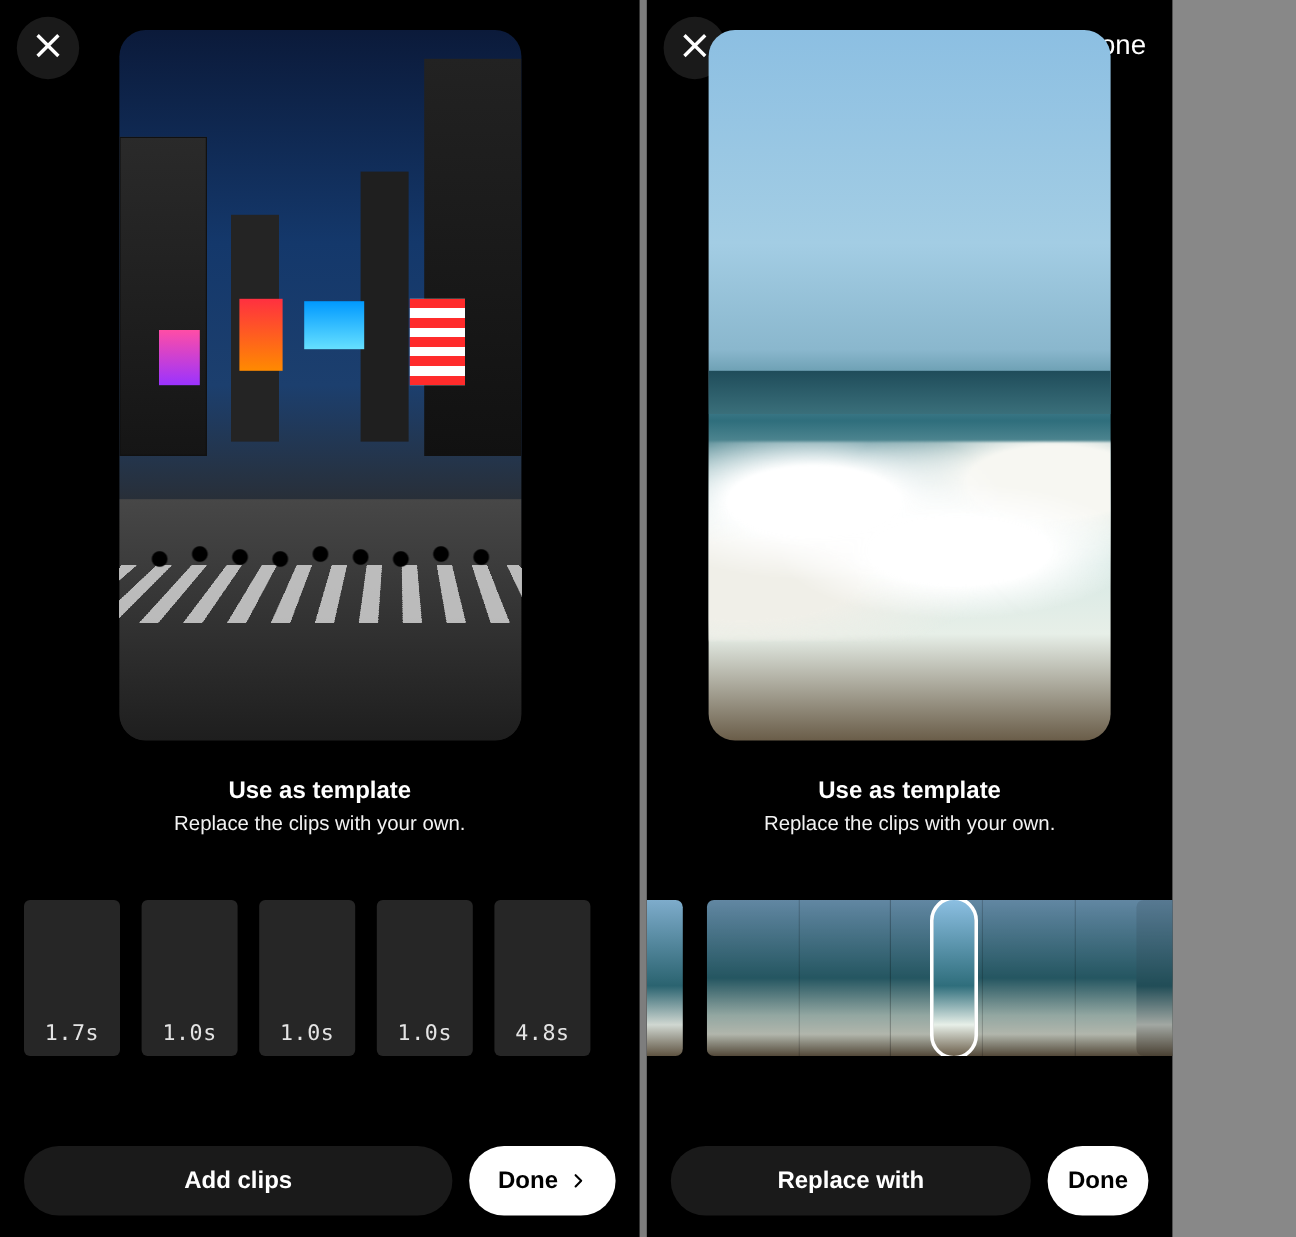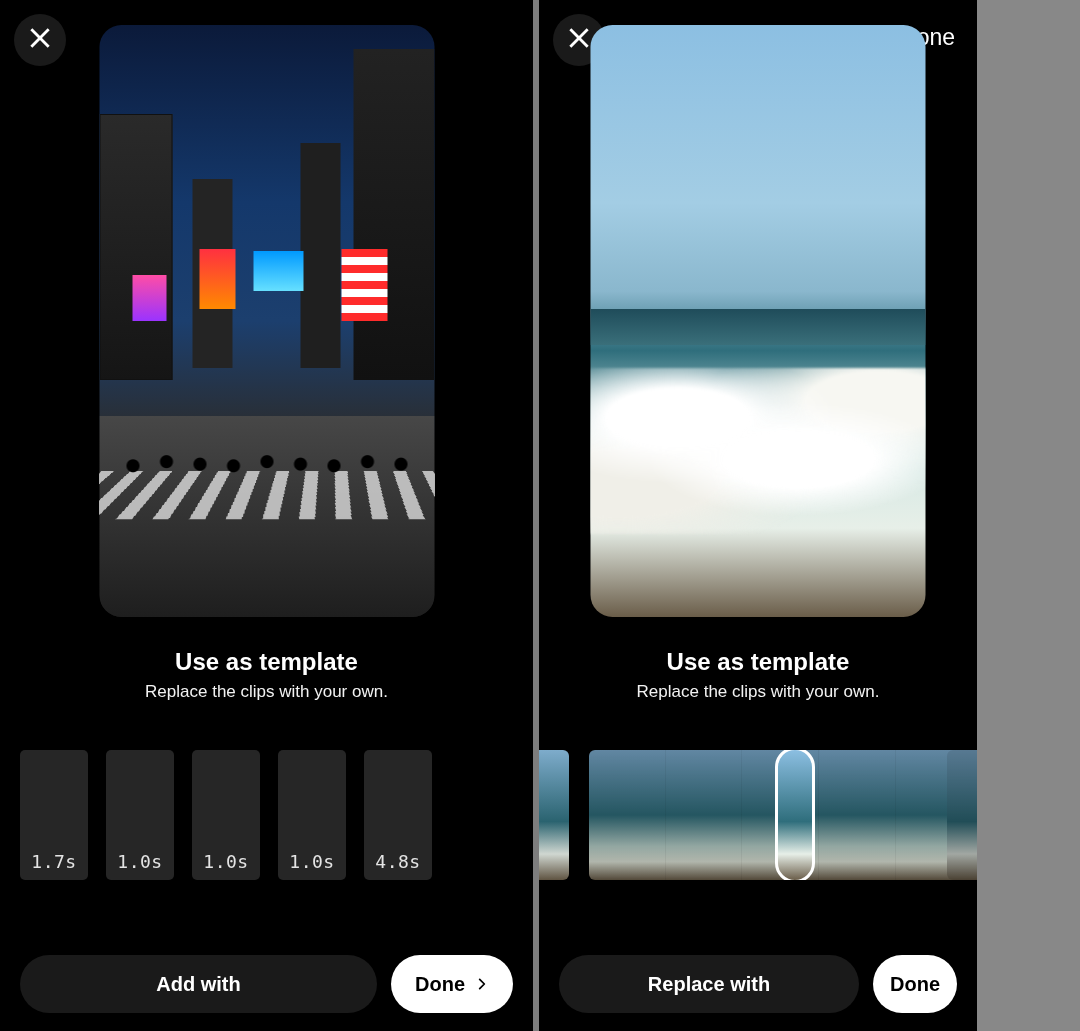--- a/index.html
+++ b/index.html
@@ -112,35 +112,35 @@
                   filter: blur(1px); }
 
   
   .info {
     position: absolute;
     top: 648px;
     left: 0; right: 0;
     text-align: center;
     color: #fff;
   }
-  .info .title    { font-size: 24px; font-weight: 600; margin-bottom: 6px; }
+  .info .title    { font-size: 20px; font-weight: 600; margin-bottom: 6px; }
   .info .subtitle { font-size: 17px; font-weight: 400; color: #f2f2f2; }
 
   
   .slots {
     position: absolute;
     left: 20px; right: 0;
     top: 750px;
     height: 130px;
     display: flex;
     gap: 18px;
     overflow: hidden;
   }
   .slot {
-    width: 68px; height: 130px;
+    width: 80px; height: 130px;
     background: #262626;
     border-radius: 5px;
     position: relative;
     flex: 0 0 auto;
     cursor: pointer;
   }
   .slot .dur {
     position: absolute;
     left: 0; right: 0; bottom: 8px;
     text-align: center;
@@ -276,21 +276,21 @@
     <div class="slot">
       <div class="dur">1.0s</div>
     </div>
     <div class="slot">
       <div class="dur">4.8s</div>
     </div>
   </div>
 
   <div class="actions">
     <div class="pill dark">
-      <span>Add with</span>
+      <span>Add clips</span>
     </div>
     <div class="pill light">
       <span>Done</span>
       <span class="chev">
         <svg width="14" height="18" viewBox="0 0 24 24" fill="none">
           <path d="M8 4 L16 12 L8 20" stroke="#000" stroke-width="3" stroke-linecap="round" stroke-linejoin="round"></path>
         </svg>
       </span>
     </div>
   </div>

